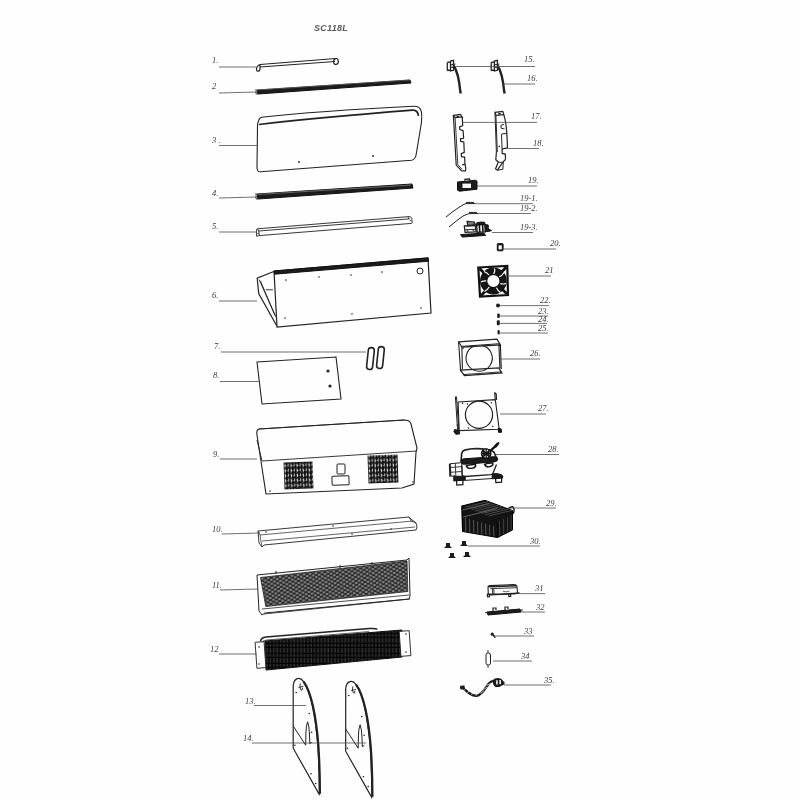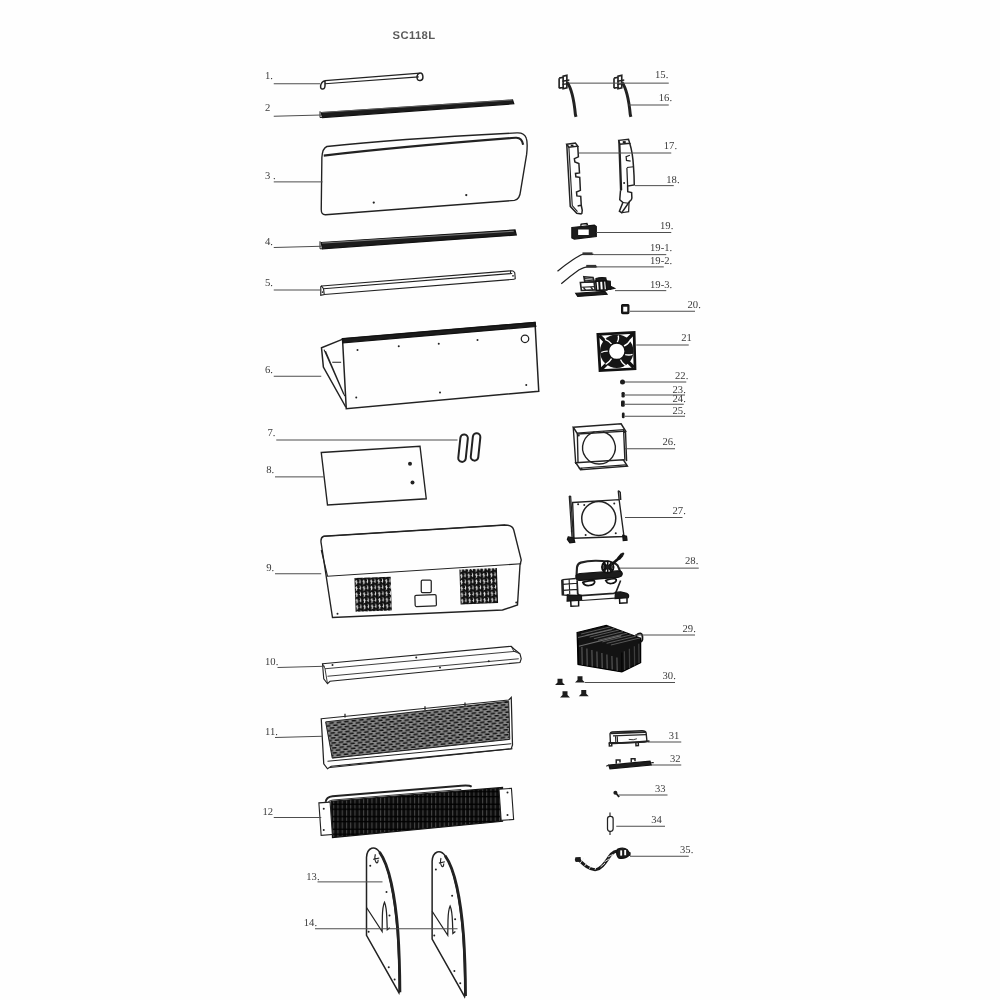--- a/index.html
+++ b/index.html
@@ -1,16 +1,16 @@
 <!DOCTYPE html>
 <html><head>
 <meta charset="utf-8">
 <style>
 html,body{margin:0;padding:0;background:#fff;}
-#page{width:800px;height:800px;position:relative;background:#bef264;overflow:hidden;}
+#page{width:800px;height:800px;position:relative;background:#bef264;overflow:hidden;font-style:italic;}
 svg{display:block;}
 text{font-family:"Liberation Serif", serif;fill:#3c3c3c;}
 .t{font-size:8.5px;}
 </style>
 </head>
 <body>
 <div id="page">
 <svg width="800" height="800" viewBox="0 0 800 800">
 <defs>
 

